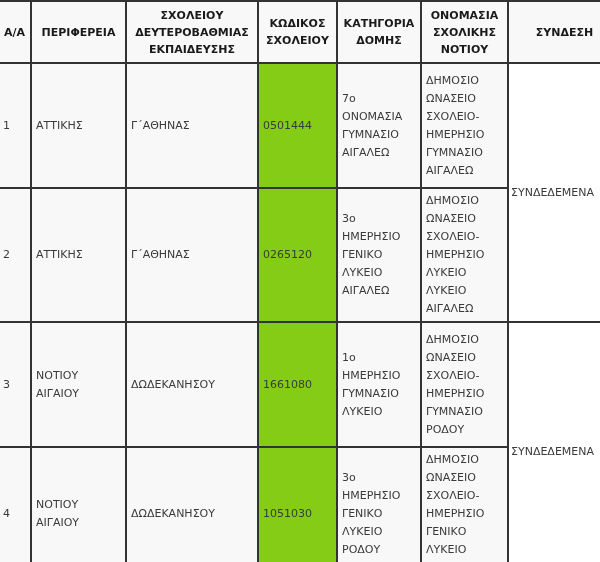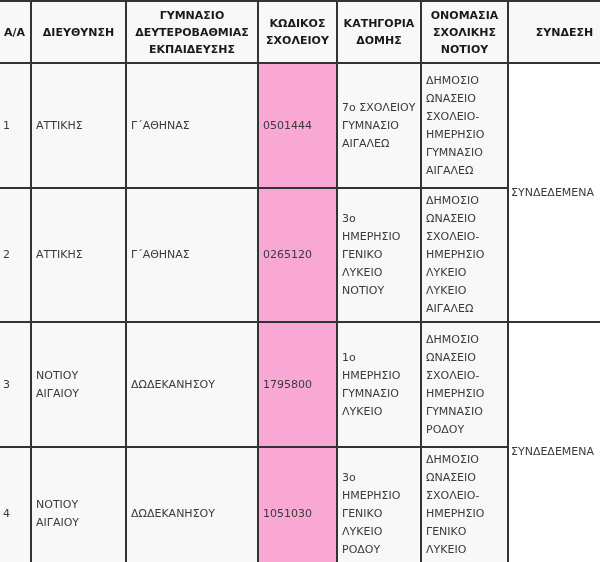--- a/index.html
+++ b/index.html
@@ -40,21 +40,21 @@
   .school-table td {
     color: #3a3a3a;
     font-weight: normal;
     text-align: left;
     line-height: 18px;
     padding: 3px 4px;
   }
   .school-table thead tr { height: 62px; }
   .school-table tbody tr { height: 125px; }
   .school-table tbody tr.last { height: 127px; }
-  td.code-cell { background: #f9a8d4; }
+  td.code-cell { background: #84cc16; }
   td.link-cell {
     background: #ffffff;
     white-space: nowrap;
     padding: 3px 2px;
   }
 </style>
 </head>
 <body>
 
 <div class="viewport">
@@ -64,51 +64,51 @@
       <col style="width:95px">
       <col style="width:132px">
       <col style="width:79px">
       <col style="width:84px">
       <col style="width:87px">
       <col style="width:113px">
     </colgroup>
     <thead>
       <tr>
         <th>Α/Α</th>
-        <th>ΔΙΕΥΘΥΝΣΗ</th>
-        <th>ΓΥΜΝΑΣΙΟ ΔΕΥΤΕΡΟΒΑΘΜΙΑΣ ΕΚΠΑΙΔΕΥΣΗΣ</th>
+        <th>ΠΕΡΙΦΕΡΕΙΑ</th>
+        <th>ΣΧΟΛΕΙΟΥ ΔΕΥΤΕΡΟΒΑΘΜΙΑΣ ΕΚΠΑΙΔΕΥΣΗΣ</th>
         <th>ΚΩΔΙΚΟΣ ΣΧΟΛΕΙΟΥ</th>
         <th>ΚΑΤΗΓΟΡΙΑ ΔΟΜΗΣ</th>
         <th>ΟΝΟΜΑΣΙΑ ΣΧΟΛΙΚΗΣ ΝΟΤΙΟΥ</th>
         <th>ΣΥΝΔΕΣΗ</th>
       </tr>
     </thead>
     <tbody>
       <tr>
         <td>1</td>
         <td>ΑΤΤΙΚΗΣ</td>
         <td>Γ΄ΑΘΗΝΑΣ</td>
         <td class="code-cell">0501444</td>
-        <td>7ο ΣΧΟΛΕΙΟΥ ΓΥΜΝΑΣΙΟ ΑΙΓΑΛΕΩ</td>
+        <td>7ο ΟΝΟΜΑΣΙΑ ΓΥΜΝΑΣΙΟ ΑΙΓΑΛΕΩ</td>
         <td>ΔΗΜΟΣΙΟ ΩΝΑΣΕΙΟ ΣΧΟΛΕΙΟ-ΗΜΕΡΗΣΙΟ ΓΥΜΝΑΣΙΟ ΑΙΓΑΛΕΩ</td>
         <td class="link-cell" rowspan="2">ΣΥΝΔΕΔΕΜΕΝΑ</td>
       </tr>
       <tr>
         <td>2</td>
         <td>ΑΤΤΙΚΗΣ</td>
         <td>Γ΄ΑΘΗΝΑΣ</td>
         <td class="code-cell">0265120</td>
-        <td>3ο ΗΜΕΡΗΣΙΟ ΓΕΝΙΚΟ ΛΥΚΕΙΟ ΝΟΤΙΟΥ</td>
+        <td>3ο ΗΜΕΡΗΣΙΟ ΓΕΝΙΚΟ ΛΥΚΕΙΟ ΑΙΓΑΛΕΩ</td>
         <td>ΔΗΜΟΣΙΟ ΩΝΑΣΕΙΟ ΣΧΟΛΕΙΟ-ΗΜΕΡΗΣΙΟ ΛΥΚΕΙΟ ΛΥΚΕΙΟ ΑΙΓΑΛΕΩ</td>
       </tr>
       <tr>
         <td>3</td>
         <td>ΝΟΤΙΟΥ ΑΙΓΑΙΟΥ</td>
         <td>ΔΩΔΕΚΑΝΗΣΟΥ</td>
-        <td class="code-cell">1795800</td>
+        <td class="code-cell">1661080</td>
         <td>1ο ΗΜΕΡΗΣΙΟ ΓΥΜΝΑΣΙΟ ΛΥΚΕΙΟ</td>
         <td>ΔΗΜΟΣΙΟ ΩΝΑΣΕΙΟ ΣΧΟΛΕΙΟ-ΗΜΕΡΗΣΙΟ ΓΥΜΝΑΣΙΟ ΡΟΔΟΥ</td>
         <td class="link-cell" rowspan="2">ΣΥΝΔΕΔΕΜΕΝΑ</td>
       </tr>
       <tr class="last">
         <td>4</td>
         <td>ΝΟΤΙΟΥ ΑΙΓΑΙΟΥ</td>
         <td>ΔΩΔΕΚΑΝΗΣΟΥ</td>
         <td class="code-cell">1051030</td>
         <td>3ο ΗΜΕΡΗΣΙΟ ΓΕΝΙΚΟ ΛΥΚΕΙΟ ΡΟΔΟΥ</td>

